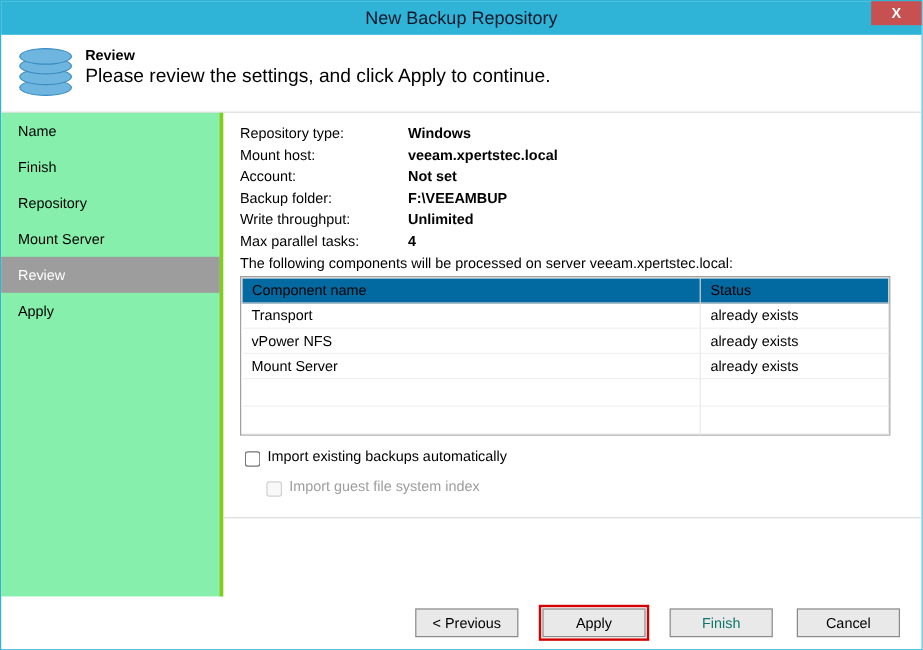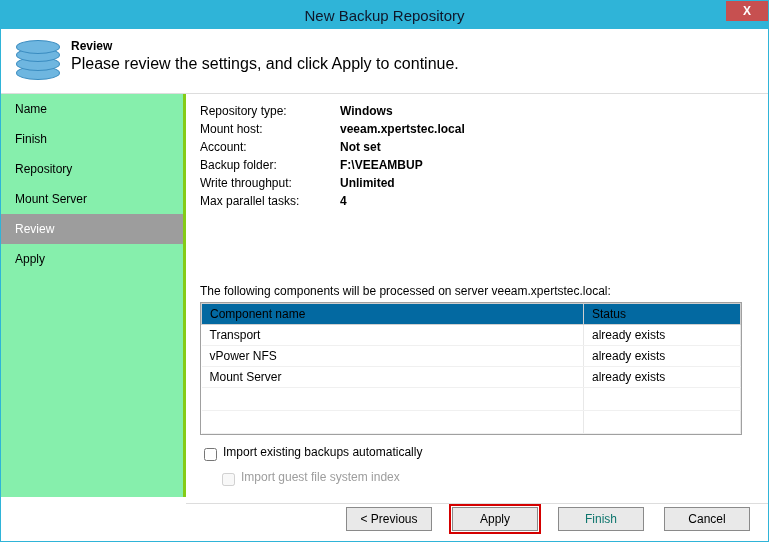--- a/index.html
+++ b/index.html
@@ -19,21 +19,21 @@
   .header-title{font-weight:bold;font-size:12px}
   .header-sub{font-size:16px;margin-top:2px}
   .body{flex:1;display:flex;min-height:0}
   .sidebar{width:182px;border-right:3px solid #84cc16;background:#86efac}
   .nav-item{padding:8px 14px;font-size:12px;cursor:pointer}
   .nav-item.selected{background:#9d9d9d;color:#fff}
   .main{flex:1;padding:10px 26px 0 14px;display:flex;flex-direction:column;min-height:0}
   .kv-row{display:flex;margin-bottom:4px;font-size:12px}
   .kv-label{width:140px}
   .kv-value{font-weight:bold}
-  .comp-intro{margin-top:72px;font-size:12px}
+  .comp-intro{font-size:12px}
   .table-wrap{border:1px solid #a0a0a0;margin-top:4px}
   table{width:100%;border-collapse:collapse;font-size:12px}
   th{text-align:left;font-weight:normal;padding:3px 8px;border:1px solid #cfcfcf;background:#0369a1}
   td{padding:3px 8px;border-right:1px solid #e8e8e8;border-bottom:1px solid #f0f0f0}
   td.status{width:130px}
   tr.empty td{height:16px}
   .checks{margin-top:10px}
   .check-row{display:flex;align-items:flex-start;margin-bottom:6px;font-size:12px}
   .check-row input{margin-right:6px}
   .check-row.disabled{color:#9d9d9d;margin-left:18px}

